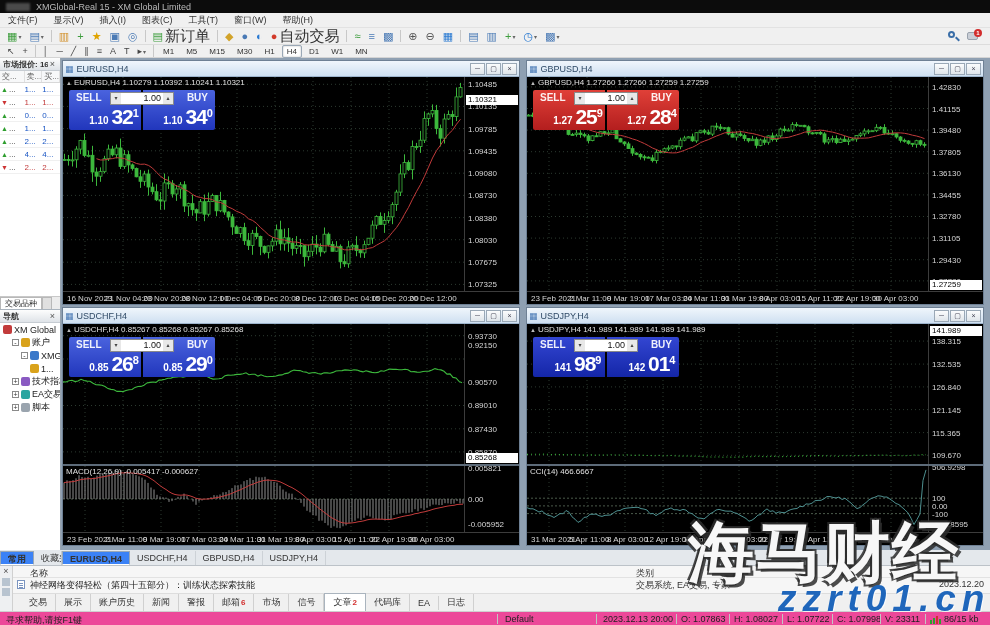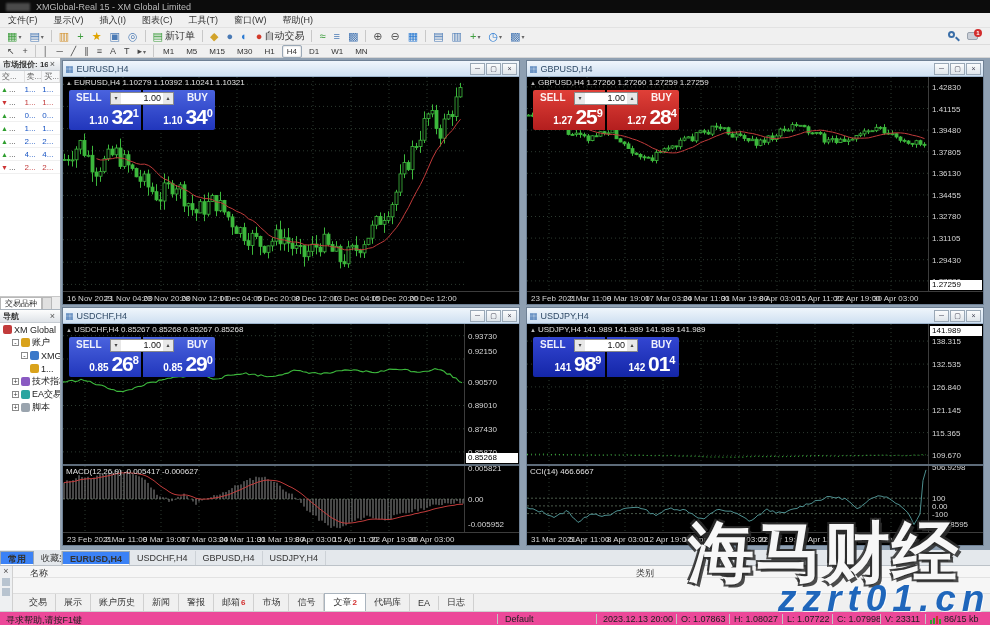--- a/index.html
+++ b/index.html
@@ -13,21 +13,21 @@
 
 
 #menubar{position:absolute;left:0;top:13px;width:990px;height:15px;background:#f0f0f0;display:flex;align-items:center;border-bottom:1px solid #e2e2e2;}
 .mitem{padding:10px 8px;font-size:9px;color:#333;}
 
 
 #tb1{position:absolute;left:0;top:28px;width:990px;height:17px;background:#f0f0f0;border-bottom:1px solid #dcdcdc;display:flex;align-items:center;padding-left:3px;}
 #tb2{position:absolute;left:0;top:45px;width:990px;height:13px;background:#f0f0f0;border-bottom:1px solid #d4d4d4;display:flex;align-items:center;padding-left:3px;}
 .tbtn{display:inline-flex;align-items:center;height:15px;padding:0 2px;margin:0 1px;border:1px solid transparent;border-radius:2px;}
 .tglyph{font-size:11px;line-height:13px;}
-.tlabel{font-size:10px;color:#333;margin-left:2px;white-space:nowrap;}
+.tlabel{font-size:15px;color:#333;margin-left:2px;white-space:nowrap;}
 .tdrop{font-size:6px;color:#666;margin-left:1px;}
 .tsep{width:1px;height:12px;background:#c8c8c8;margin:0 3px;}
 .tfbtn{font-size:8px;color:#333;padding:1px 4px;margin:0 1px;border:1px solid transparent;border-radius:2px;}
 .tfbtn.active{background:#fff;border-color:#9aa8b6;box-shadow:inset 0 0 2px #bbb;}
 #tb1 .spacer{flex:1;}
 .searchwrap{position:relative;width:14px;height:14px;margin-right:6px;}
 .searchwrap .lens{position:absolute;left:2px;top:2px;width:7px;height:7px;border:2px solid #3a6ea8;border-radius:50%;}
 .searchwrap .tail{position:absolute;left:9px;top:9px;width:5px;height:2px;background:#3a6ea8;transform:rotate(45deg);}
 .notifwrap{position:relative;width:16px;height:14px;margin-right:8px;}
 .notifwrap .bubble{position:absolute;left:1px;top:3px;width:11px;height:8px;background:#c9ced6;border:1px solid #9aa2ad;border-radius:2px;}
@@ -623,20 +623,33 @@
           <div class="half buy" style="background: linear-gradient(rgb(74, 99, 222), rgb(33, 54, 188));">
             <span class="lbl">BUY</span>
             <div class="pricebox"><span class="smallpx">1.10 </span><span class="bigpx">34</span><span class="suppx">0</span></div>
           </div>
           <div class="vol">
             <span class="vbtn">▾</span>
             <span class="vval">1.00</span>
             <span class="vbtn">▴</span>
           </div>
         </div>
+        <div class="paxiscol" style="width: 55px; height: 214px;">
+          <span class="ptick" style="top: 3px;">1.10485</span>
+          <span class="ptick" style="top: 25px;">1.10135</span>
+          <span class="ptick" style="top: 48px;">1.09785</span>
+          <span class="ptick" style="top: 70px;">1.09435</span>
+          <span class="ptick" style="top: 92px;">1.09080</span>
+          <span class="ptick" style="top: 114px;">1.08730</span>
+          <span class="ptick" style="top: 137px;">1.08380</span>
+          <span class="ptick" style="top: 159px;">1.08030</span>
+          <span class="ptick" style="top: 181px;">1.07675</span>
+          <span class="ptick" style="top: 203px;">1.07325</span>
+          <span class="pcur" style="top: 18px;">1.10321</span>
+        </div>
         <div class="taxis">
           <span class="ttick" style="left: 4px;">16 Nov 2023</span>
           <span class="ttick" style="left: 42px;">21 Nov 04:00</span>
           <span class="ttick" style="left: 80px;">23 Nov 20:00</span>
           <span class="ttick" style="left: 118px;">28 Nov 12:00</span>
           <span class="ttick" style="left: 156px;">1 Dec 04:00</span>
           <span class="ttick" style="left: 194px;">5 Dec 20:00</span>
           <span class="ttick" style="left: 232px;">8 Dec 12:00</span>
           <span class="ttick" style="left: 270px;">13 Dec 04:00</span>
           <span class="ttick" style="left: 308px;">15 Dec 20:00</span>
@@ -958,21 +971,21 @@
             <div class="pricebox"><span class="smallpx">0.85 </span><span class="bigpx">29</span><span class="suppx">0</span></div>
           </div>
           <div class="vol">
             <span class="vbtn">▾</span>
             <span class="vval">1.00</span>
             <span class="vbtn">▴</span>
           </div>
         </div>
         <div class="paxiscol" style="width: 55px; height: 208px;">
           <span class="ptick" style="top: 8px;">0.93730</span>
-          <span class="ptick" style="top: 23px;">0.92150</span>
+          <span class="ptick" style="top: 17px;">0.92150</span>
           <span class="ptick" style="top: 54px;">0.90570</span>
           <span class="ptick" style="top: 77px;">0.89010</span>
           <span class="ptick" style="top: 101px;">0.87430</span>
           <span class="ptick" style="top: 124px;">0.85870</span>
           <span class="pcur" style="top: 129px;">0.85268</span>
           <span class="ptick" style="top: 140px;">0.005821</span>
           <span class="ptick" style="top: 171px;">0.00</span>
           <span class="ptick" style="top: 196px;">-0.005952</span>
         </div>
         <div class="subdivider" style="top: 140px;"></div>
@@ -1248,20 +1261,26 @@
   <div id="tstrip">
     <div class="tsx">×</div>
     <div class="tsq"></div>
     <div class="tsq"></div>
   </div>
   <div id="tcontent">
     <div id="thead">
       <span class="hname">名称</span>
       <span class="hcat">类别</span>
     </div>
+    <div id="trow">
+      <span class="docico"></span>
+      <span class="atitle">神经网络变得轻松（第四十五部分）：训练状态探索技能</span>
+      <span class="acat">交易系统, EA交易, 专家</span>
+      <span class="adate">2023.12.20</span>
+    </div>
     <div id="ttabs">
         <span class="ttab">交易</span>
         <span class="ttab">展示</span>
         <span class="ttab">账户历史</span>
         <span class="ttab">新闻</span>
         <span class="ttab">警报</span>
         <span class="ttab">邮箱<span class="tbadge">6</span></span>
         <span class="ttab">市场</span>
         <span class="ttab">信号</span>
         <span class="ttab active">文章<span class="tbadge">2</span></span>

